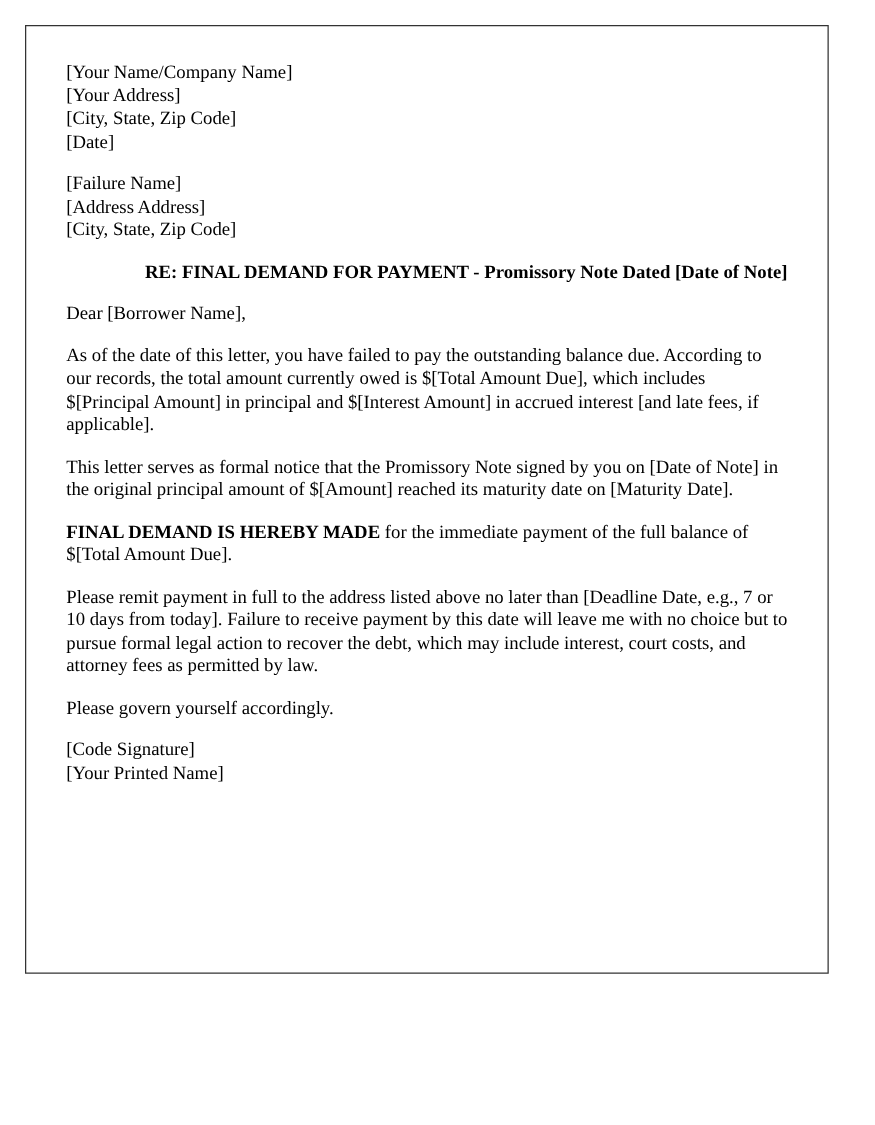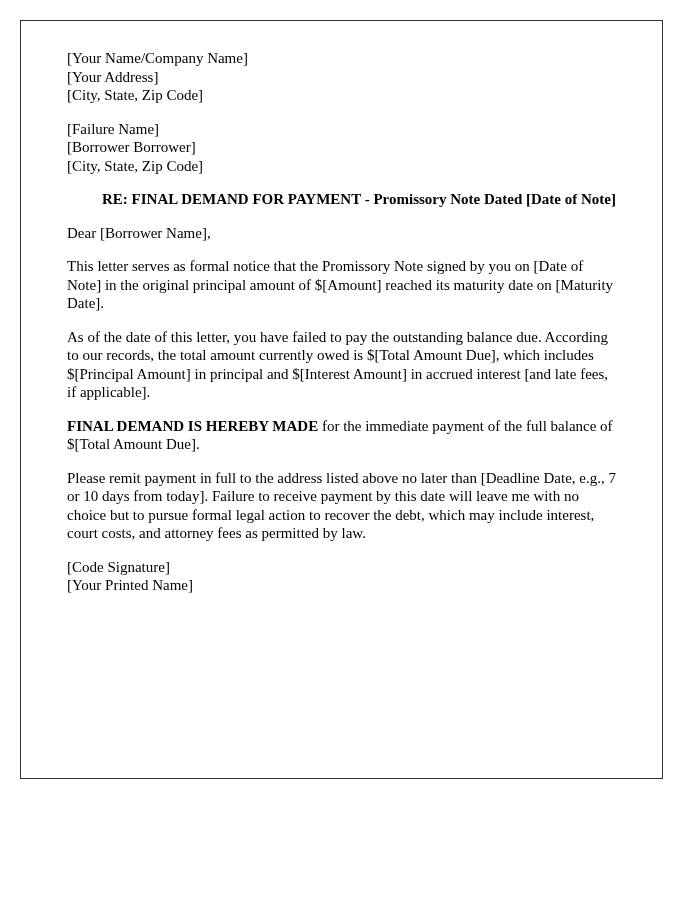--- a/index.html
+++ b/index.html
@@ -12,21 +12,21 @@
   }
   .page {
     position: absolute;
     left: 20px;
     top: 20px;
     width: 643px;
     height: 759px;
     box-sizing: border-box;
     border: 1px solid #333333;
     background: #ffffff;
-    padding: 28px 46px;
+    padding: 28px 32px;
     font-family: "Liberation Serif", "DejaVu Serif", serif;
     font-size: 15px;
     line-height: 18.5px;
     color: #000000;
   }
   .page p, .page .block {
     margin: 0 0 15px 0;
   }
   .page .block div {
     white-space: nowrap;
@@ -42,40 +42,42 @@
 </style>
 </head>
 <body>
 
 <div class="page">
 
   <div class="block">
     <div>[Your Name/Company Name]</div>
     <div>[Your Address]</div>
     <div>[City, State, Zip Code]</div>
+    <div>[Date]</div>
   </div>
 
   <div class="block">
     <div>[Failure Name]</div>
-    <div>[Borrower Borrower]</div>
+    <div>[Address Address]</div>
     <div>[City, State, Zip Code]</div>
   </div>
 
   <p class="subject">RE: FINAL DEMAND FOR PAYMENT - Promissory Note Dated [Date of Note]</p>
 
   <p>Dear [Borrower Name],</p>
 
+  <p>As of the date of this letter, you have failed to pay the outstanding balance due. According to our records, the total amount currently owed is $[Total Amount Due], which includes $[Principal Amount] in principal and $[Interest Amount] in accrued interest [and late fees, if applicable].</p>
+
   <p>This letter serves as formal notice that the Promissory Note signed by you on [Date of Note] in the original principal amount of $[Amount] reached its maturity date on [Maturity Date].</p>
-
-  <p>As of the date of this letter, you have failed to pay the outstanding balance due. According to our records, the total amount currently owed is $[Total Amount Due], which includes $[Principal Amount] in principal and $[Interest Amount] in accrued interest [and late fees, if applicable].</p>
 
   <p><span class="demand-lead">FINAL DEMAND IS HEREBY MADE</span><span> for the immediate payment of the full balance of $[Total Amount Due].</span></p>
 
   <p>Please remit payment in full to the address listed above no later than [Deadline Date, e.g., 7 or 10 days from today]. Failure to receive payment by this date will leave me with no choice but to pursue formal legal action to recover the debt, which may include interest, court costs, and attorney fees as permitted by law.</p>
 
+  <p>Please govern yourself accordingly.</p>
 
 
   <div class="block">
     <div>[Code Signature]</div>
     <div>[Your Printed Name]</div>
   </div>
 
 </div>
 
 </body></html>

